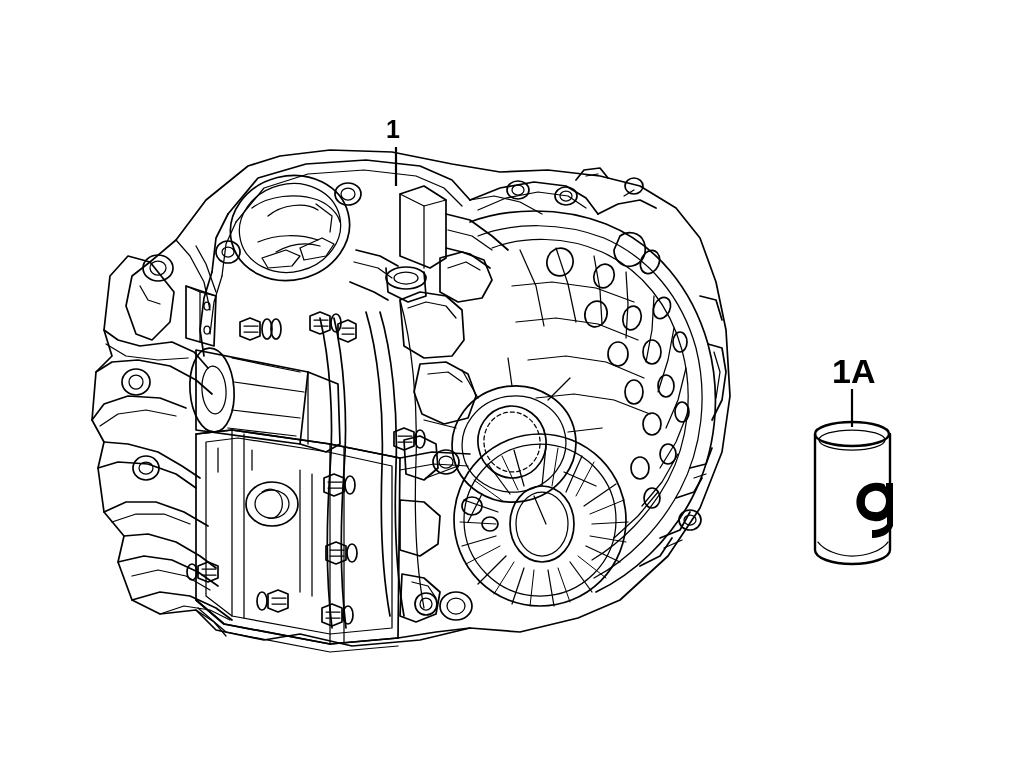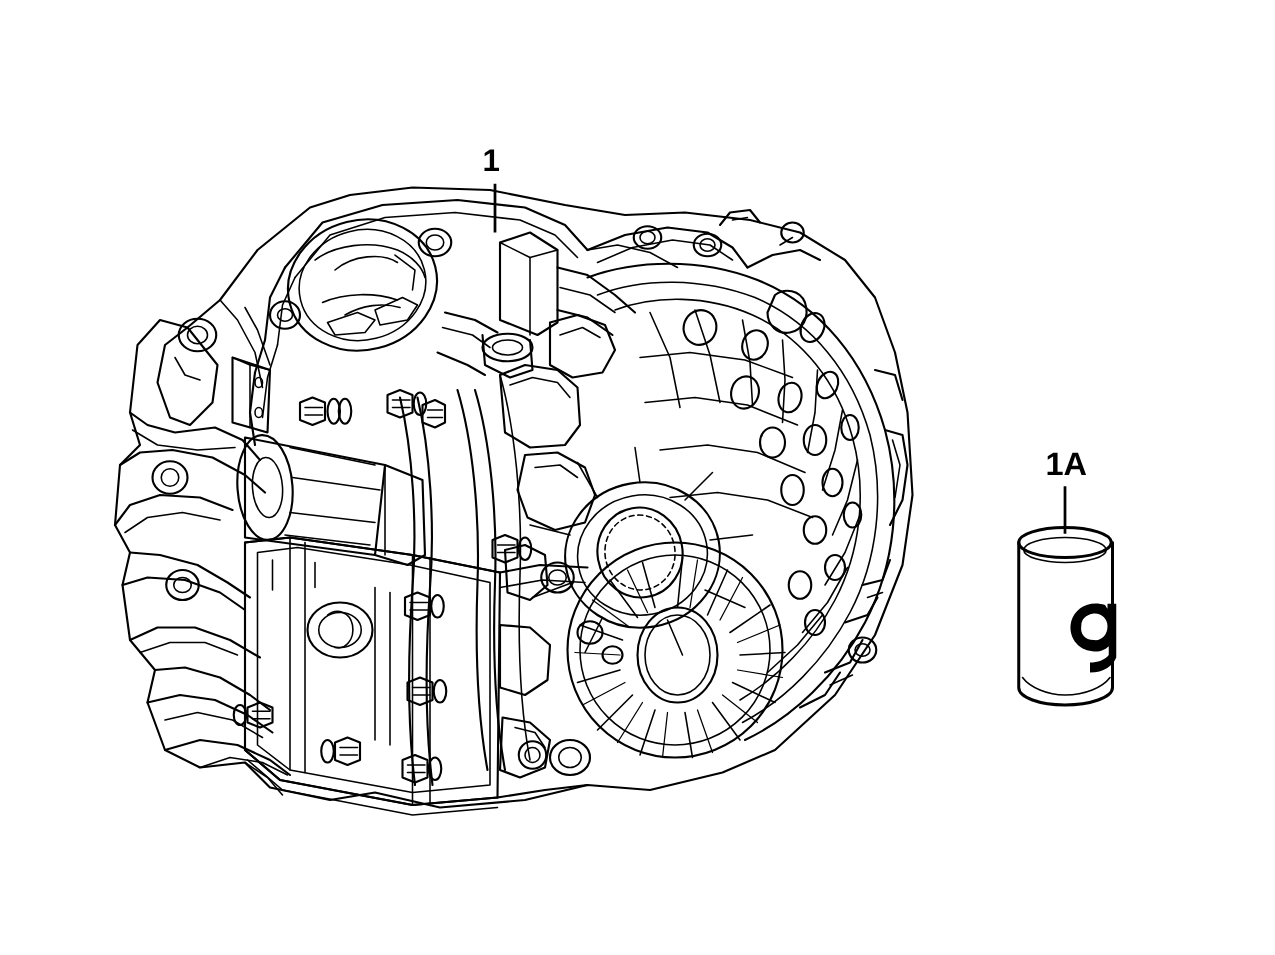--- a/index.html
+++ b/index.html
@@ -409,17 +409,17 @@
 
     <text class="calloutText" x="392" y="140" text-anchor="middle" style="display: none;">1</text>
     <text class="calloutText" x="852" y="382" text-anchor="middle" style="display: none;">1A</text>
   </svg>
 
   <div style="position:absolute;left:0;top:0;width:1020px;height:764px;pointer-events:none;">
     <div style="position:absolute;left:380px;top:117px;width:26px;
                 font-size:25px;font-weight:700;color:#000;text-align:center;
                 line-height:25px;background:#fff;">1</div>
     <div style="position:absolute;left:832px;top:359px;width:42px;
-                font-size:26px;font-weight:700;color:#000;text-align:center;
+                font-size:34px;font-weight:700;color:#000;text-align:center;
                 line-height:25px;background:#fff;">1A</div>
   </div>
 
 </div>
 
 </body></html>

